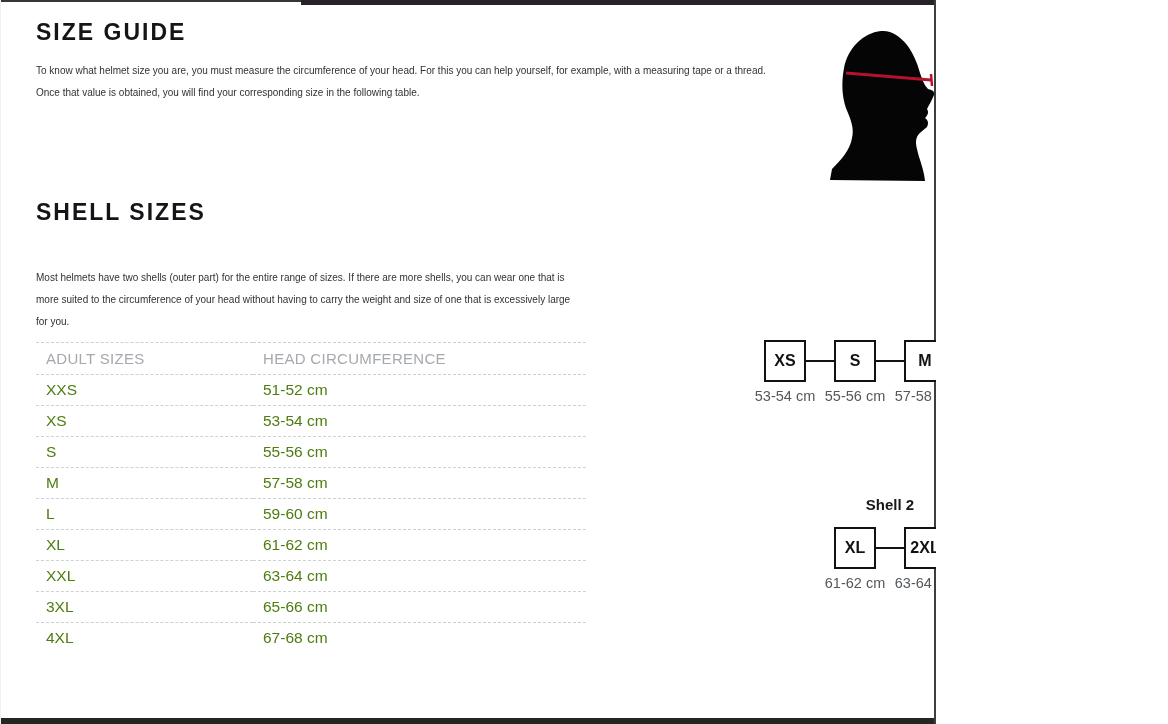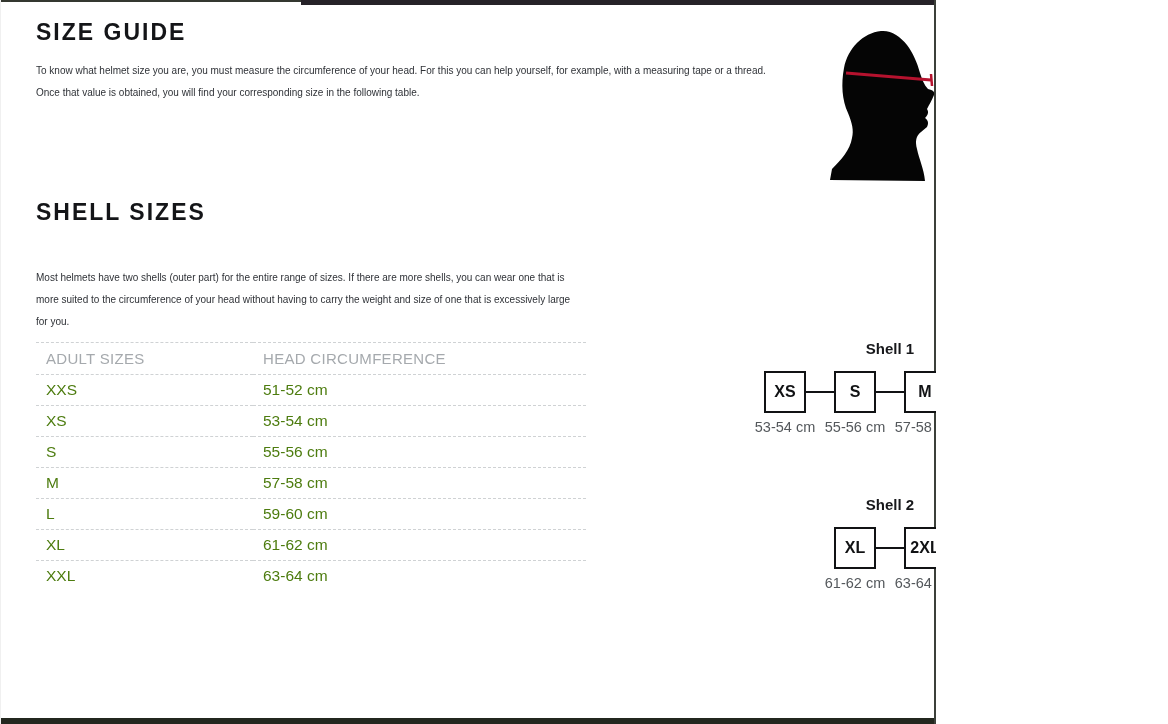--- a/index.html
+++ b/index.html
@@ -201,25 +201,32 @@
         <td>59-60 cm</td>
       </tr>
       <tr>
         <td>XL</td>
         <td>61-62 cm</td>
       </tr>
       <tr>
         <td>XXL</td>
         <td>63-64 cm</td>
       </tr>
+      <tr>
+        <td>3XL</td>
+        <td>65-66 cm</td>
+      </tr>
+      <tr>
+        <td>4XL</td>
+        <td>67-68 cm</td>
+      </tr>
     </tbody>
   </table>
 
   <div class="shell-diagram" id="shell-diagram-1">
-    <div class="shell-title">Shell 1</div>
     <div class="shell-boxes">
       <div class="shell-box">XS</div>
       <div class="shell-connector"></div>
       <div class="shell-box">S</div>
       <div class="shell-connector"></div>
       <div class="shell-box">M</div>
       <div class="shell-connector"></div>
       <div class="shell-box">L</div>
     </div>
     <div class="shell-ranges">

